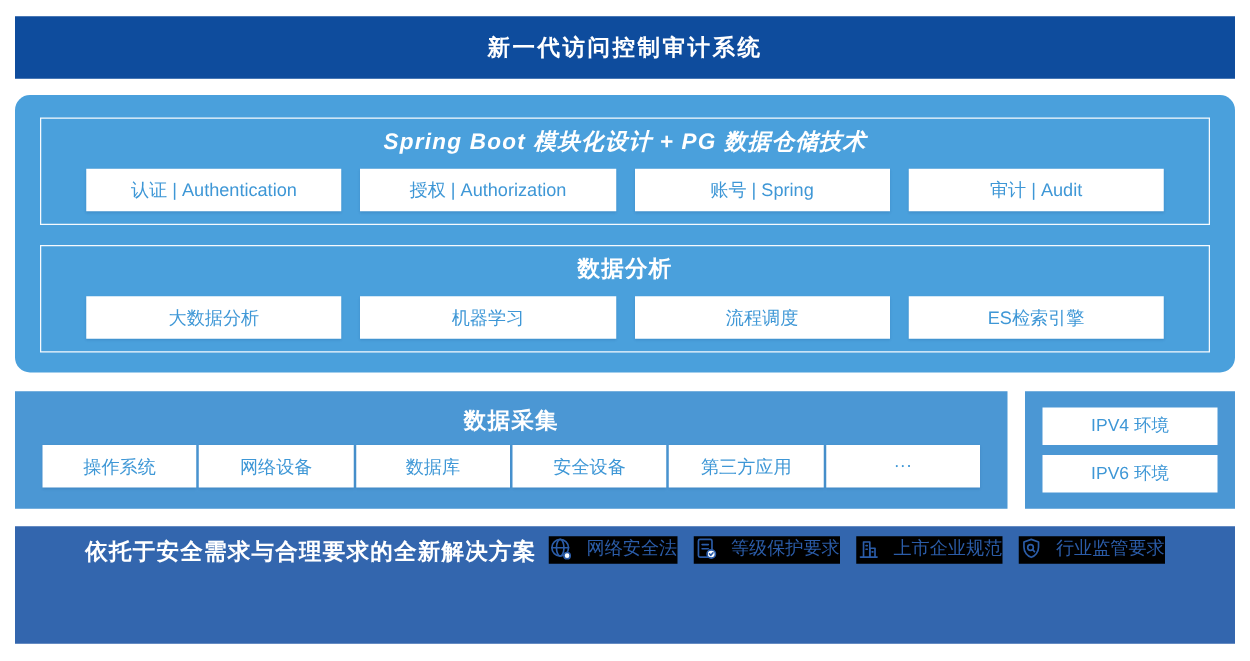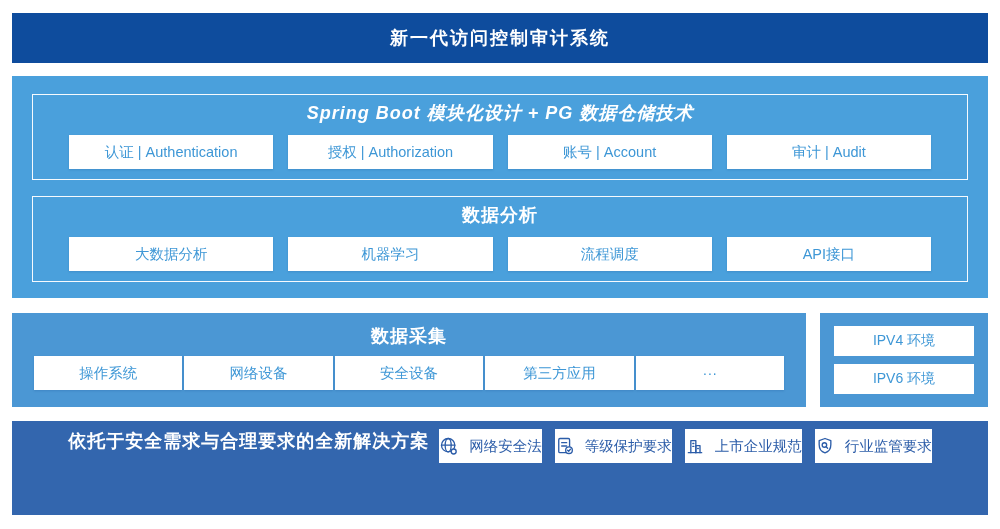--- a/index.html
+++ b/index.html
@@ -19,21 +19,21 @@
   }
   .banner-title {
     color:#fff; font-size:18px; font-weight:bold; letter-spacing:2px;
   }
 
   
   .arch {
     margin:13px 12px 0; height:222px;
     background:#4AA0DC;
     padding:18px 20px 16px;
-    display:flex; flex-direction:column; gap:16px;
+    display:flex; flex-direction:column; gap:16px;border-radius:12px;
   }
   .panel {
     flex:1; border:1px solid rgba(255,255,255,0.95);
     display:flex; flex-direction:column; justify-content:center;
     gap:10px; padding:6px 36px 10px;
     min-height:0;
   }
   .panel-title {
     text-align:center; color:#fff; font-size:18px; font-weight:bold;
     letter-spacing:1px; line-height:24px;
@@ -70,22 +70,22 @@
 
   
   .solution {
     margin:14px 12px 14px; height:94px;
     background:#3366AE;
     padding:8px 18px 16px;
     display:flex; flex-direction:row; justify-content:center; gap:10px;
   }
   .solution .chip-row { gap:13px; }
   .sol-chip {
-    flex:1; height:34px; background:#ffffff;
-    display:flex; align-items:center; justify-content:center; gap:10px;
+    flex:1; height:22px; background:#000000;
+    display:flex; justify-content:center; gap:10px;
     color:#2B5CA8; font-size:14.5px; font-weight:500;
     white-space:nowrap;
   }
   .sol-icon { width:20px; height:20px; display:inline-flex; color:#2B5CA8; }
   .sol-icon svg { width:20px; height:20px; }
 </style>
 </head>
 <body>
 
 <div class="page">
@@ -94,44 +94,45 @@
     <div class="banner-title">新一代访问控制审计系统</div>
   </header>
 
   <section class="arch">
 
     <div class="panel">
       <div class="panel-title italic">Spring Boot 模块化设计 + PG 数据仓储技术</div>
       <div class="chip-row">
         <div class="chip">认证 | Authentication</div>
         <div class="chip">授权 | Authorization</div>
-        <div class="chip">账号 | Account</div>
+        <div class="chip">账号 | Spring</div>
         <div class="chip">审计 | Audit</div>
       </div>
     </div>
 
     <div class="panel">
       <div class="panel-title">数据分析</div>
       <div class="chip-row">
         <div class="chip">大数据分析</div>
         <div class="chip">机器学习</div>
         <div class="chip">流程调度</div>
-        <div class="chip">API接口</div>
+        <div class="chip">ES检索引擎</div>
       </div>
     </div>
 
   </section>
 
   <section class="collect-row">
 
     <div class="collect-main">
       <div class="panel-title">数据采集</div>
       <div class="chip-row">
         <div class="chip">操作系统</div>
         <div class="chip">网络设备</div>
+        <div class="chip">数据库</div>
         <div class="chip">安全设备</div>
         <div class="chip">第三方应用</div>
         <div class="chip">···</div>
       </div>
     </div>
 
     <div class="collect-side">
       <div class="env-chip">IPV4 环境</div>
       <div class="env-chip">IPV6 环境</div>
     </div>

